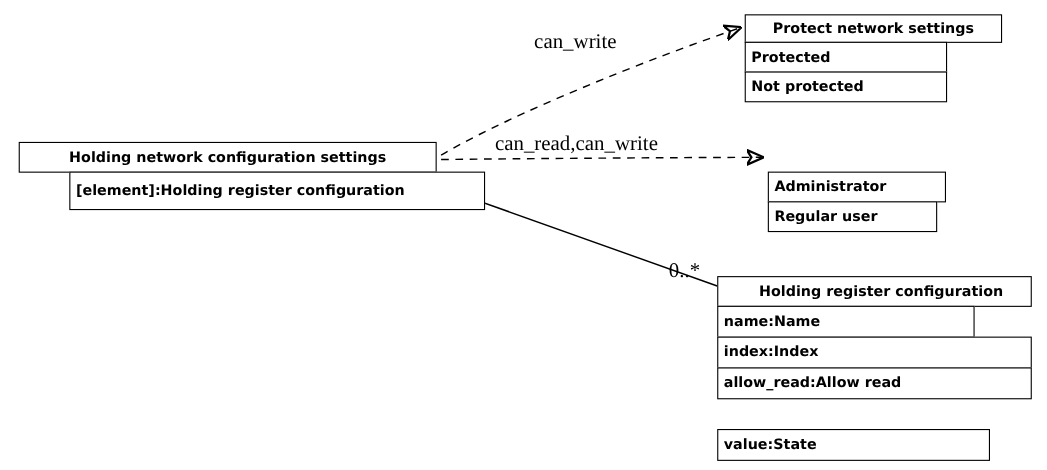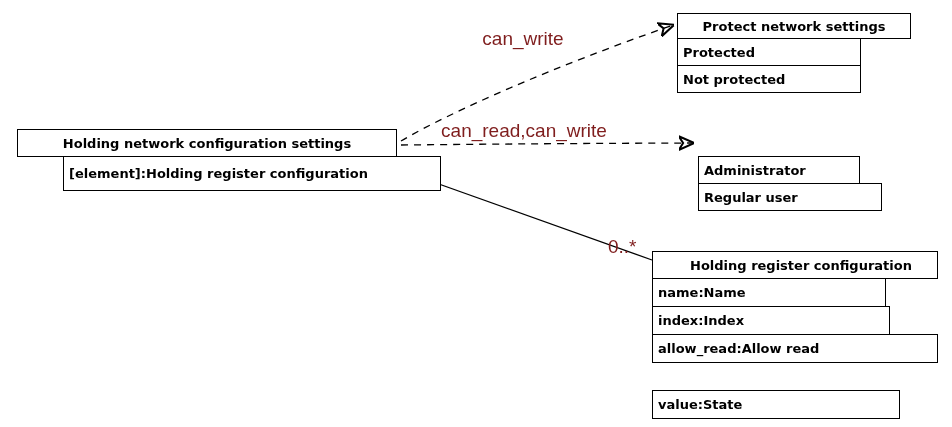--- a/index.html
+++ b/index.html
@@ -31,25 +31,25 @@
     border-width:1.8px;
     justify-content:center;
     padding:0 4px;
   }
   .cell.row{
     justify-content:flex-start;
     padding:0 16px 0 5px;
   }
   .edge-label{
     position:absolute;
-    font-family:Liberation Sans, sans-serif;
+    font-family:Liberation Serif, serif;
     font-size:19px;
     line-height:23px;
     white-space:nowrap;
-    color:#7f1d1d;
+    color:#000000;
   }
   .edge-label.centered{text-align:center;}
 </style>
 </head>
 <body>
 
 <div class="canvas">
 
   <svg class="edges" width="952" height="427" viewBox="0 0 952 427" xmlns="http://www.w3.org/2000/svg">
     <defs>
@@ -64,25 +64,25 @@
   </svg>
 
   <div class="cell title" style="left:17px;top:129px;width:380px;height:28px;">Holding network configuration settings</div>
   <div class="cell row" style="left:17px;top:156px;width:378px;height:35px;margin-left:46px;">[element]:Holding register configuration</div>
 
   <div class="cell title" style="left:677px;top:13px;width:234px;height:26px;">Protect network settings</div>
   <div class="cell row" style="left:677px;top:38px;width:184px;height:28px;">Protected</div>
   <div class="cell row" style="left:677px;top:65px;width:184px;height:28px;">Not protected</div>
 
   <div class="cell row" style="left:698px;top:156px;width:162px;height:28px;">Administrator</div>
-  <div class="cell row" style="left:698px;top:183px;width:184px;height:28px;">Regular user</div>
+  <div class="cell row" style="left:698px;top:183px;width:154px;height:28px;">Regular user</div>
 
   <div class="cell title" style="left:652px;top:251px;width:286px;height:28px;padding-left:16px;">Holding register configuration</div>
   <div class="cell row" style="left:652px;top:278px;width:234px;height:29px;">name:Name</div>
-  <div class="cell row" style="left:652px;top:306px;width:238px;height:29px;">index:Index</div>
+  <div class="cell row" style="left:652px;top:306px;width:286px;height:29px;">index:Index</div>
   <div class="cell row" style="left:652px;top:334px;width:286px;height:29px;">allow_read:Allow read</div>
   <div class="cell row" style="left:652px;top:390px;width:248px;height:29px;">value:State</div>
 
   <div class="edge-label centered" style="left:460px;top:27px;width:126px;">can_write</div>
   <div class="edge-label centered" style="left:420px;top:119px;width:208px;">can_read,can_write</div>
   <div class="edge-label" style="left:608px;top:235px;width:46px;">0..*</div>
 
 </div>
 
 </body></html>

